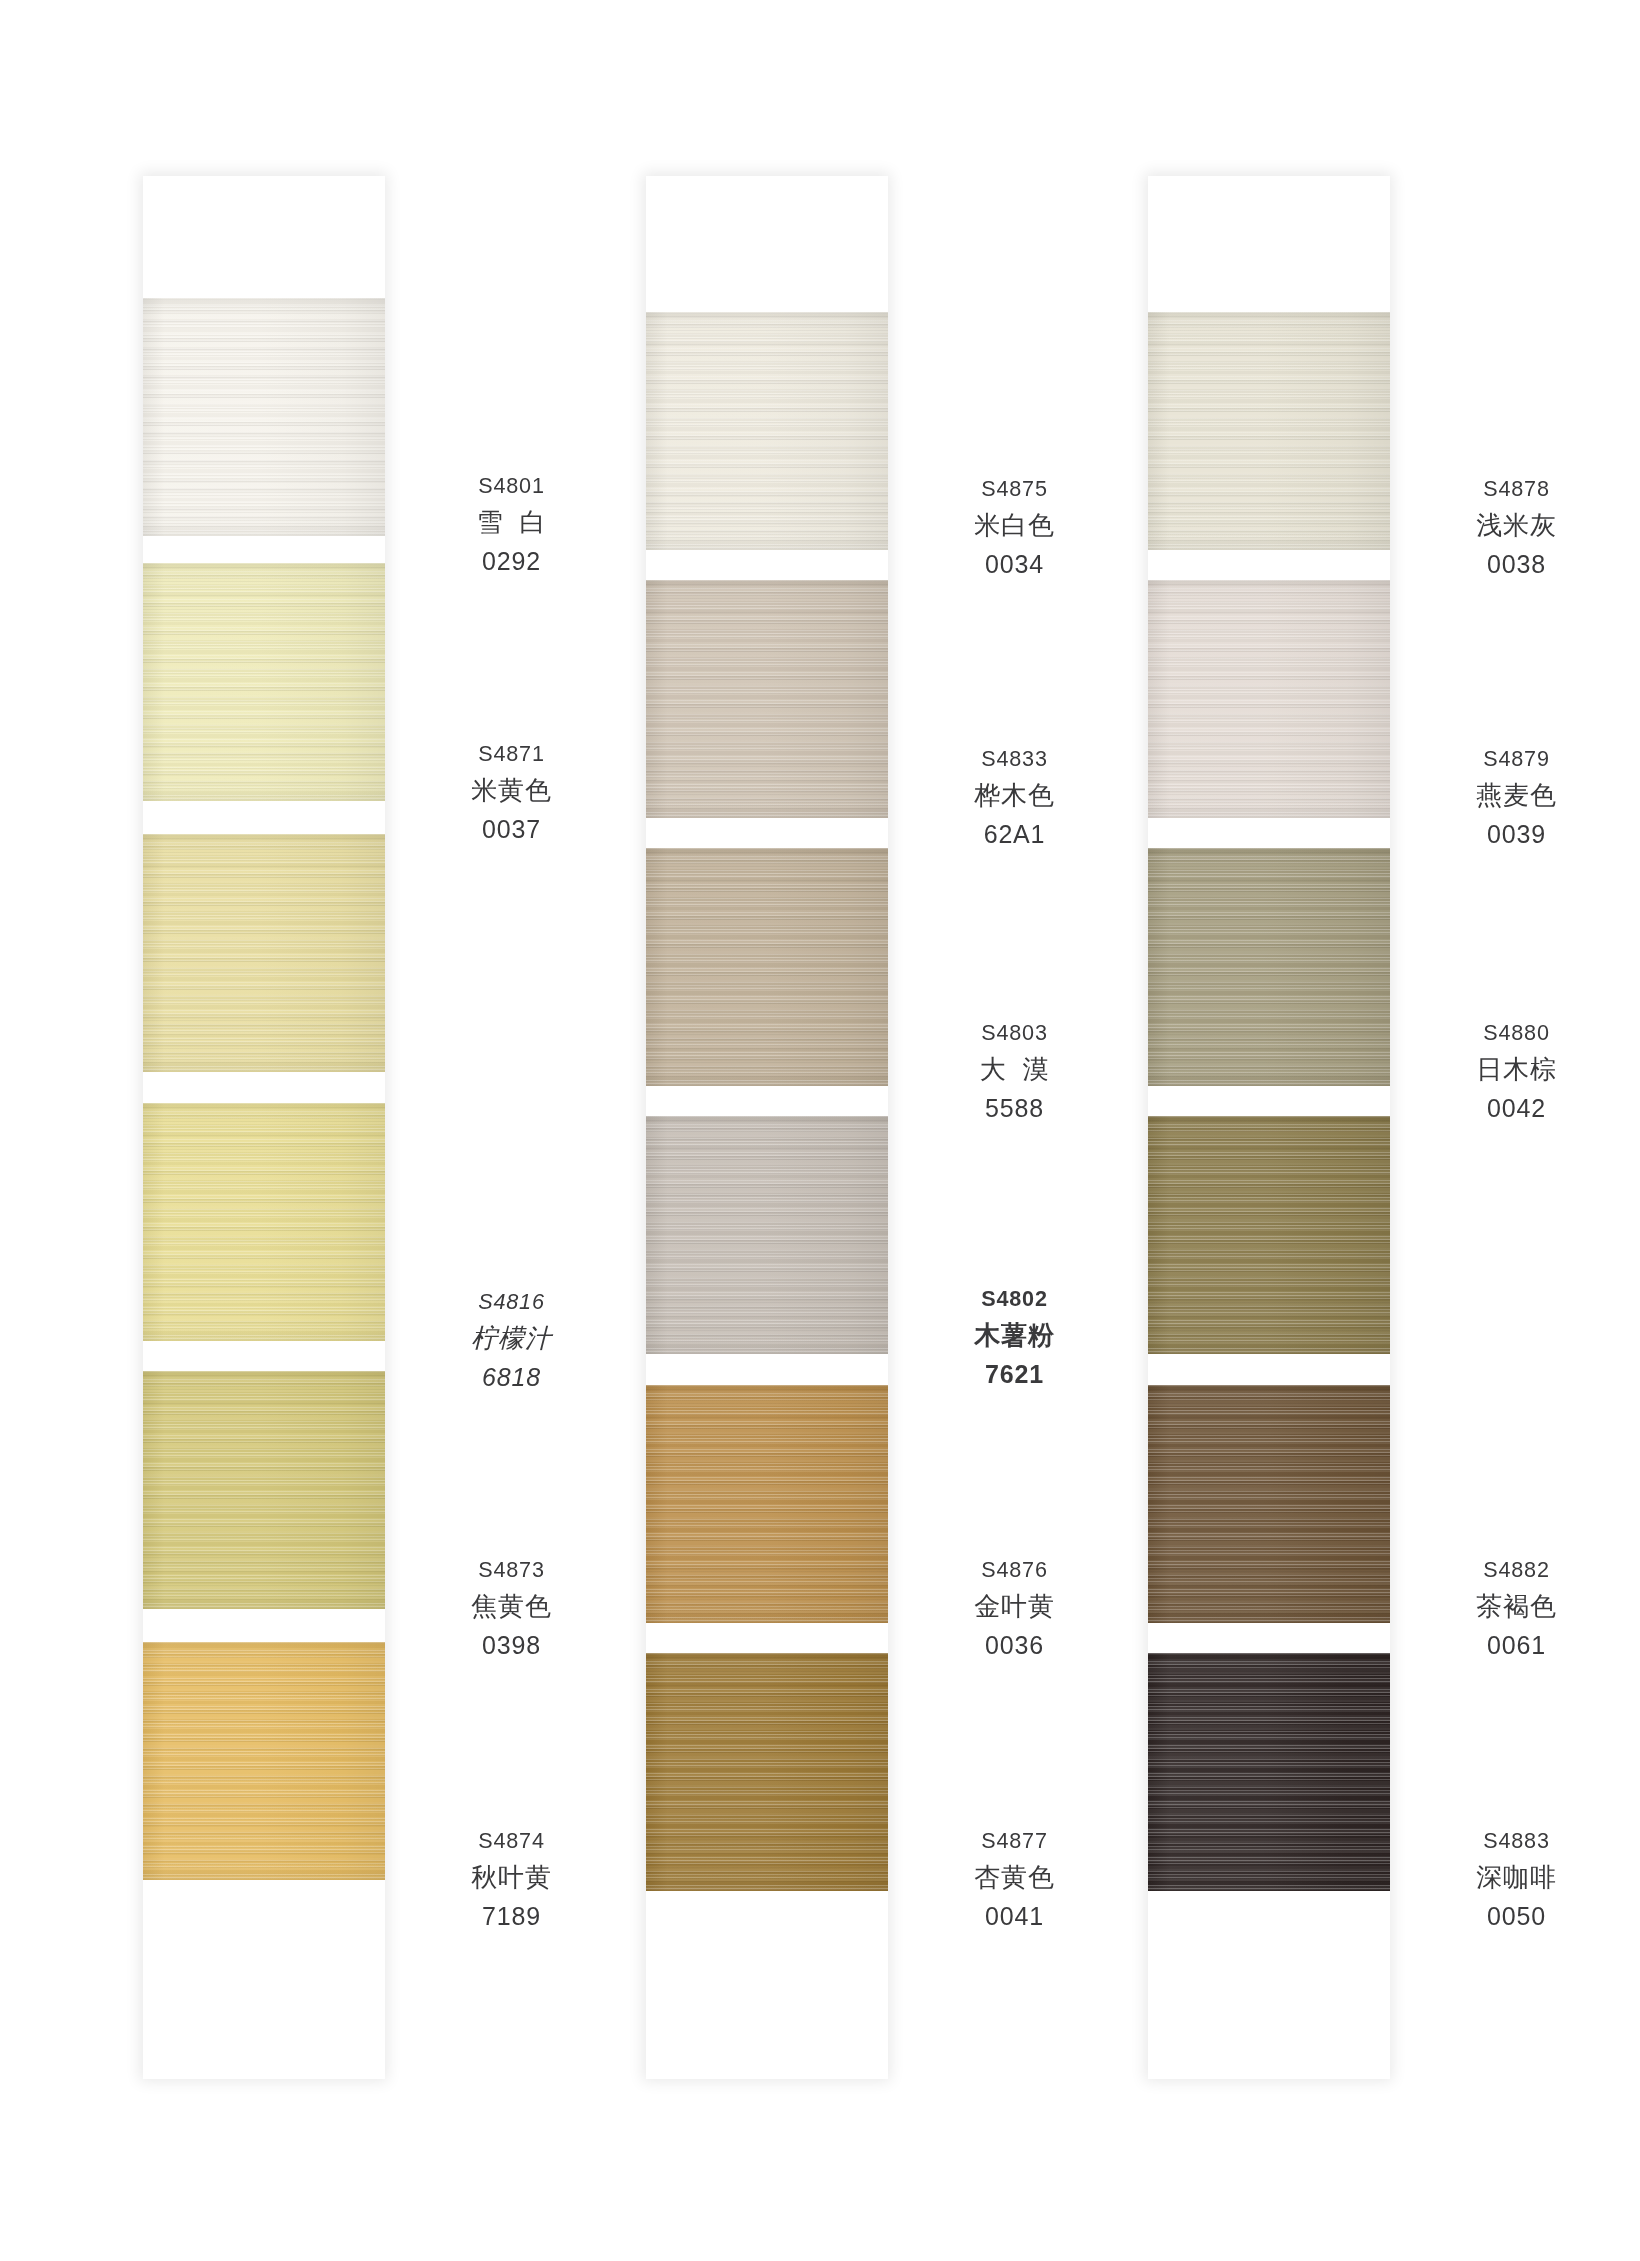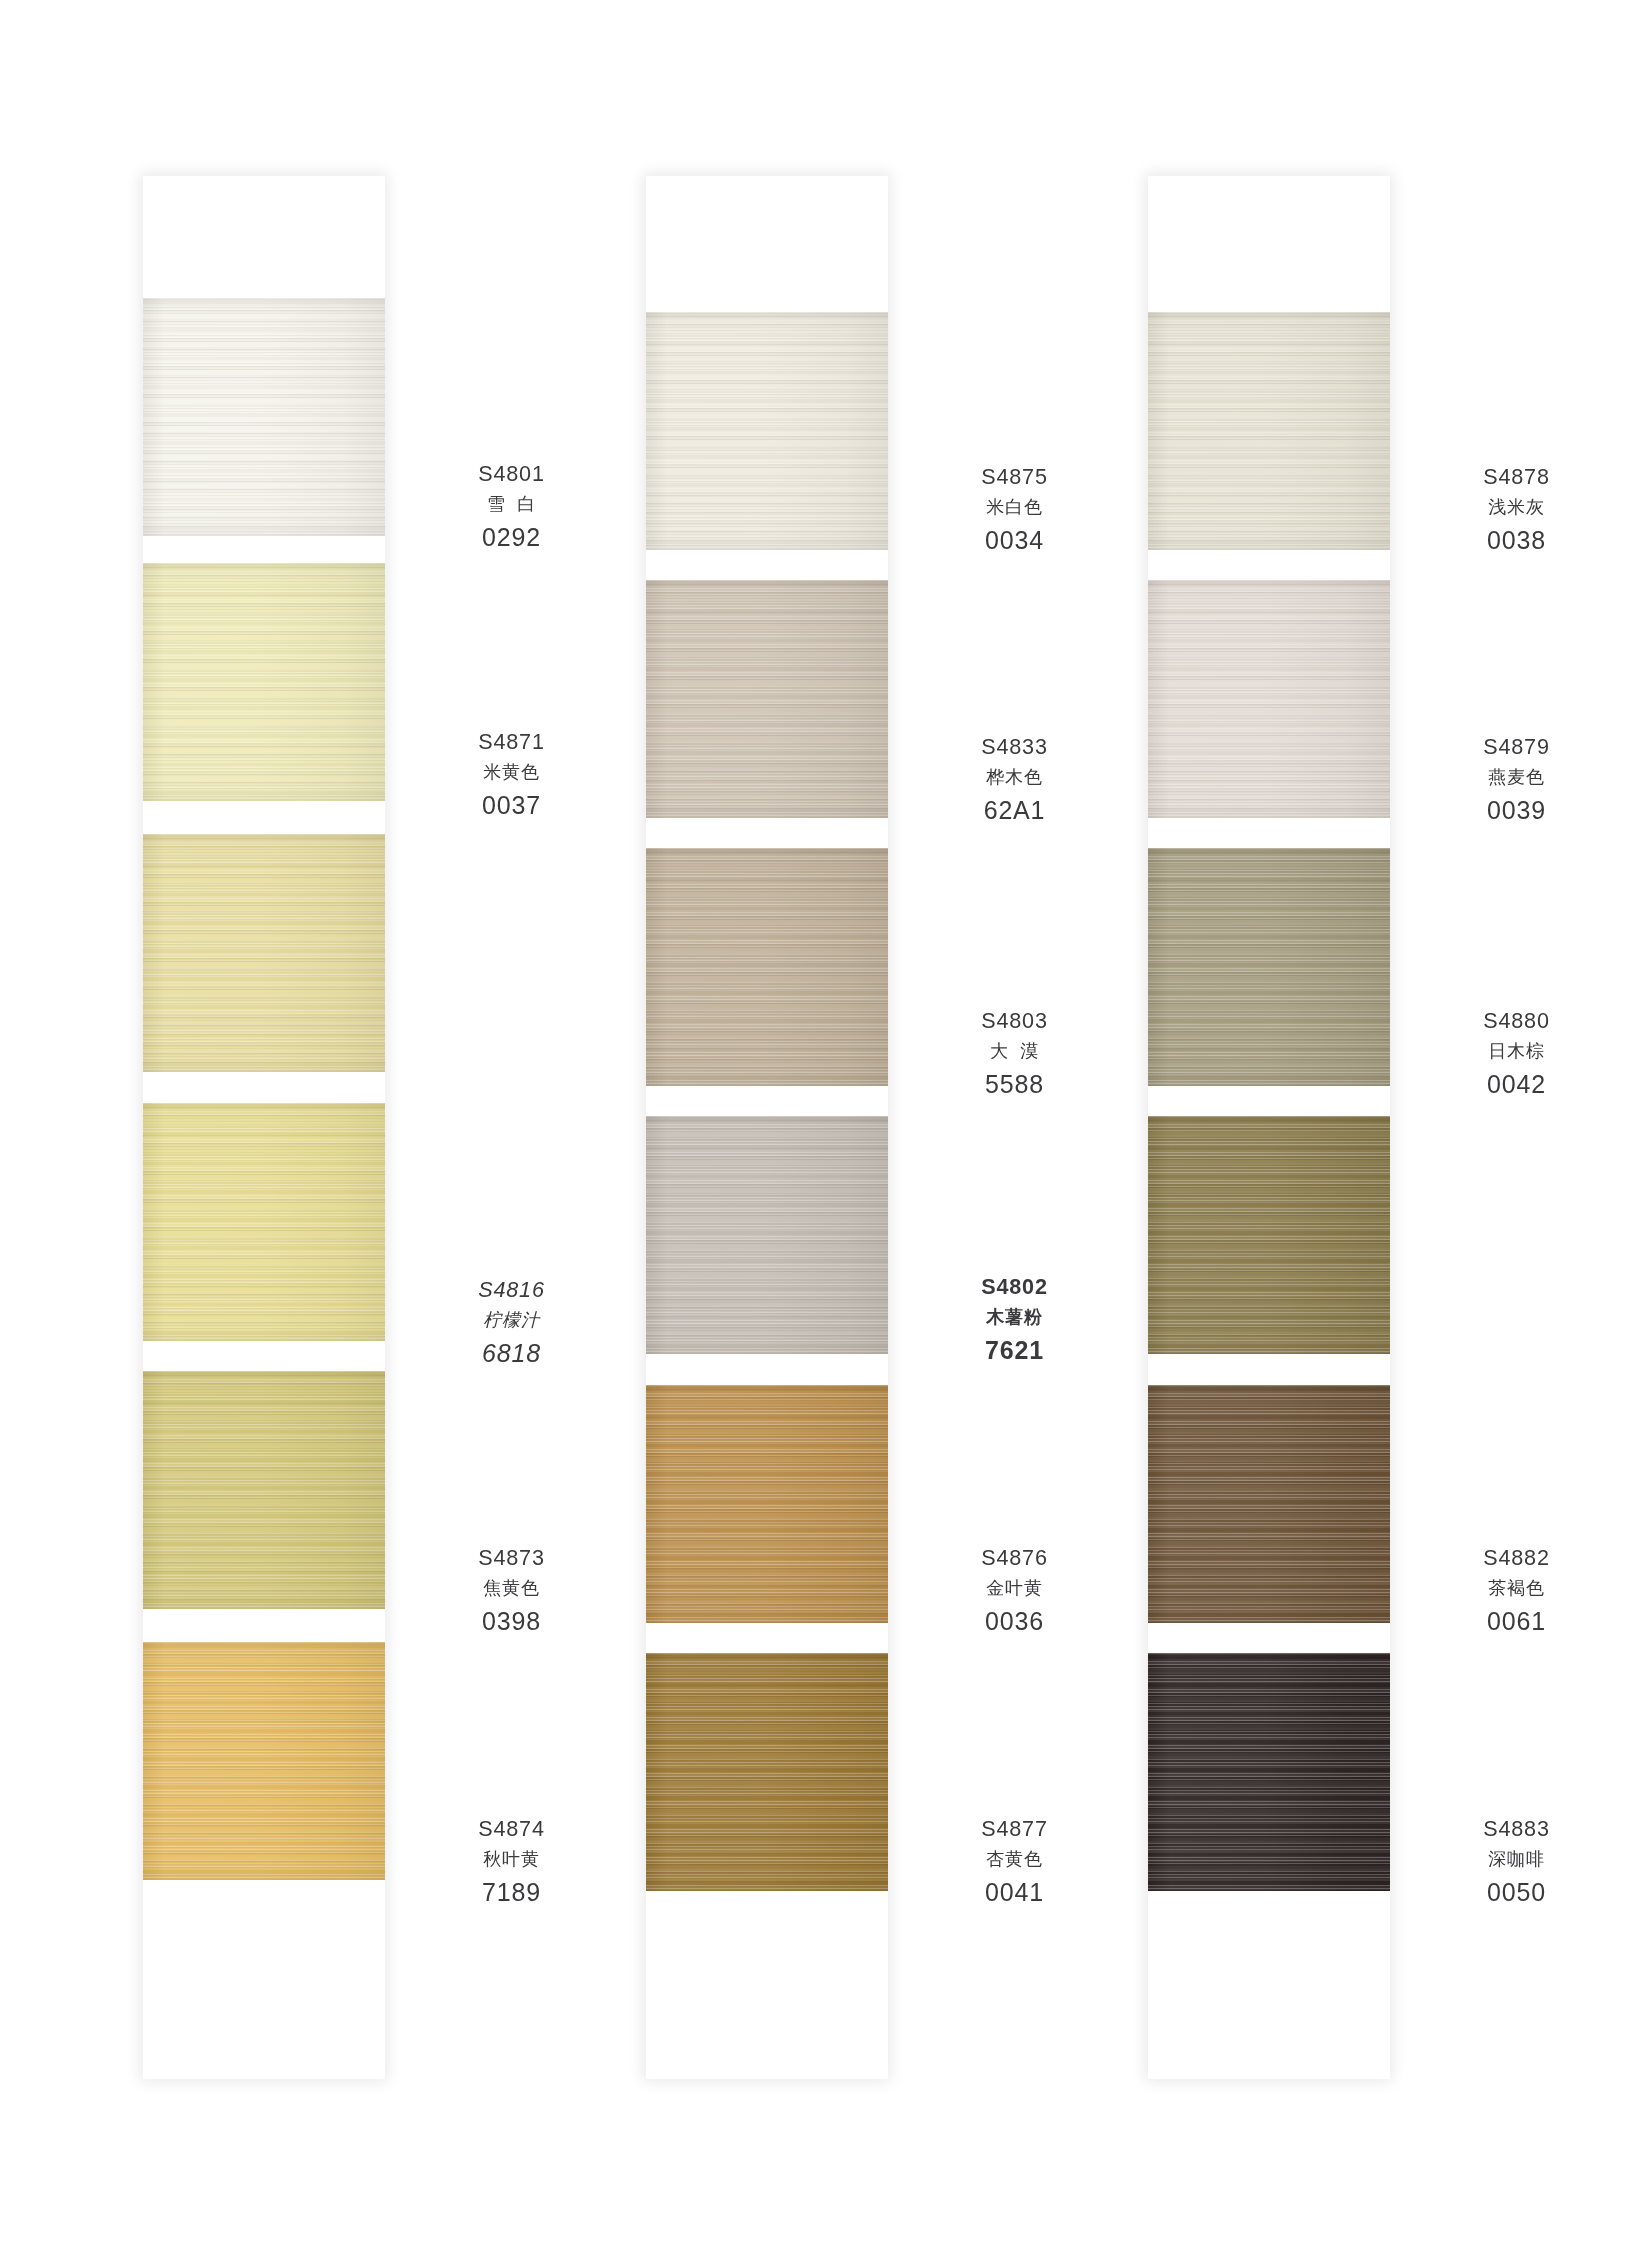--- a/index.html
+++ b/index.html
@@ -123,21 +123,21 @@
       rgba(0,0,0,0.045) 0%,
       rgba(0,0,0,0.00) 7%,
       rgba(0,0,0,0.00) 93%,
       rgba(0,0,0,0.045) 100%
     );
   }
 
   
   .labels {
     position: absolute;
-    top: 0;
+    top: 12px;
     height: 1903px;
     width: 183px;
   }
   .col-1 .labels { left: 277px; }
   .col-2 .labels { left: 277px; }
   .col-3 .labels { left: 277px; }
 
   .label {
     position: absolute;
     left: 0;
@@ -145,21 +145,21 @@
     text-align: center;
     color: #3a3a3c;
     line-height: 1.52;
   }
   .label .code {
     font-size: 21.6px;
     letter-spacing: 0.8px;
     white-space: nowrap;
   }
   .label .name {
-    font-size: 18px;
+    font-size: 26px;
     letter-spacing: 0.8px;
     white-space: pre;
   }
   .label .num {
     font-size: 25px;
     letter-spacing: 0.8px;
     white-space: nowrap;
   }
 </style>
 </head>

